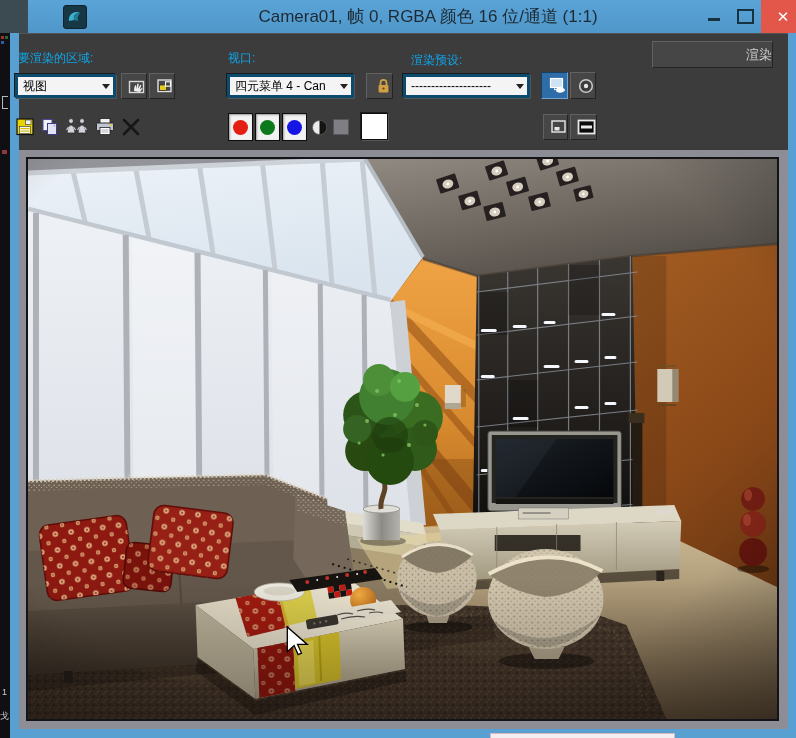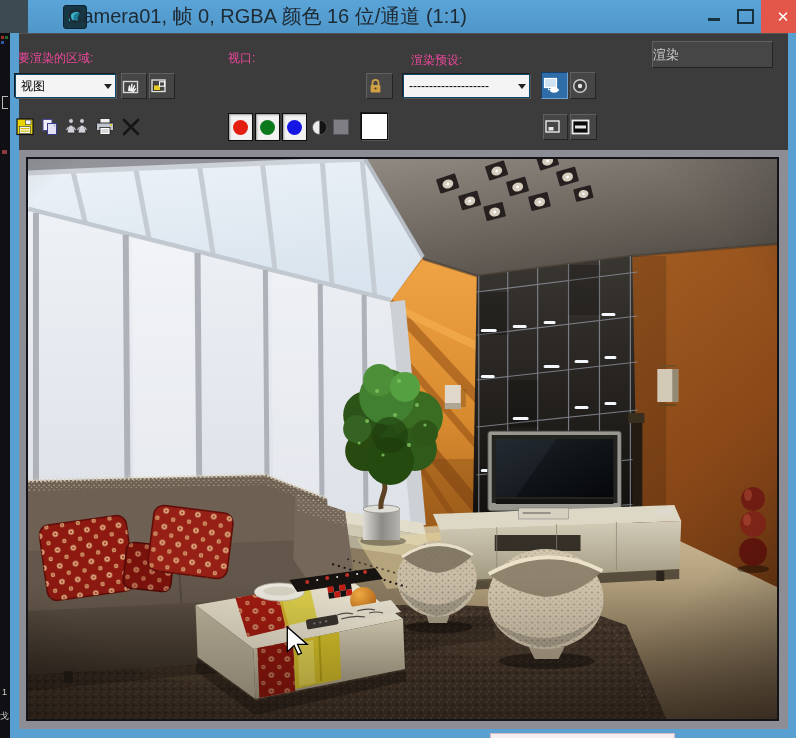--- a/index.html
+++ b/index.html
@@ -9,46 +9,46 @@
   .abs{position:absolute;}
   
   .desktop-strip{left:0;top:0;width:10px;height:738px;background:#101014;}
   .mark{position:absolute;}
   .titlebar-corner{left:0;top:0;width:28px;height:33px;background:#3c4a52;}
   .titlebar{left:28px;top:0;width:768px;height:33px;
             background:linear-gradient(#5ba4d8,#4f97c9);}
   .app-icon{left:35px;top:5px;width:22px;height:22px;border-radius:3px;
             background:#173744;border:1px solid #0d2230;}
   .win-title{left:40px;top:0;width:720px;height:33px;line-height:33px;
-             text-align:left;font-size:20px;color:#1e2a33;}
+             text-align:center;font-size:17px;color:#1e2a33;}
   .win-btn{top:0;height:33px;display:flex;align-items:center;justify-content:center;cursor:default;}
   .btn-min{left:672px;width:28px;}
   .btn-max{left:703px;width:28px;}
   .btn-close{left:733px;width:44px;background:#e2574a;color:#fff;font-size:15px;}
   .min-bar{width:12px;height:3px;background:#16323e;margin-top:6px;}
   .max-box{width:13px;height:11px;border:2px solid #16323e;background:transparent;}
   
   .b-left{left:10px;top:33px;width:9px;height:696px;background:#58a0d2;}
   .b-right{left:788px;top:33px;width:8px;height:696px;background:#58a0d2;}
   .b-bottom{left:10px;top:729px;width:786px;height:9px;background:#58a0d2;}
   
   .toolbar-bg{left:19px;top:33px;width:769px;height:117px;background:#3c3c3c;
               border-top:1px solid #545454;box-sizing:border-box;}
-  .tlabel{color:#ec4899;font-size:12px;height:14px;line-height:14px;}
-  .sel{background:#f4f4f4;border:1px solid #0c4a6e;box-sizing:border-box;
+  .tlabel{color:#0ea5e9;font-size:12px;height:14px;line-height:14px;}
+  .sel{background:#f4f4f4;border:3px solid #0c4a6e;box-sizing:border-box;
        display:flex;align-items:center;height:24px;
        box-shadow:-1px -1px 0 #1c1c1c,1px 1px 0 #555;}
   .sel .val{flex:1;padding-left:5px;font-size:12px;color:#000;white-space:nowrap;
             overflow:hidden;}
   .chev{width:14px;height:100%;display:flex;align-items:center;justify-content:center;}
   .chev::after{content:"";border-left:4px solid transparent;border-right:4px solid transparent;
                border-top:5px solid #222;}
   .dbtn{background:#464646;border-top:1px solid #616161;border-left:1px solid #616161;
         border-bottom:1px solid #242424;border-right:1px solid #242424;box-sizing:border-box;
-        display:flex;align-items:center;justify-content:flex-start;}
+        display:flex;align-items:center;justify-content:flex-end;}
   .dbtn.pressed{background:#2f6da8;border-top:1px solid #1a3f63;border-left:1px solid #1a3f63;
         border-bottom:1px solid #6ea3d4;border-right:1px solid #6ea3d4;}
   .render-btn{color:#d2d2d2;font-size:13px;}
   .chanbtn{background:#f2f2f2;border:1px solid #0e0e0e;box-shadow:inset 1px 1px 2px #9a9a9a;
            box-sizing:border-box;display:flex;align-items:center;justify-content:center;}
   .dot{width:15px;height:15px;border-radius:50%;}
   .swatch{background:#ffffff;border:1px solid #0e0e0e;box-shadow:-1px -1px 0 #1c1c1c,1px 1px 0 #555;box-sizing:border-box;}
   .flat{display:flex;align-items:center;justify-content:center;}
   
   .image-frame{left:19px;top:150px;width:769px;height:579px;background:#8d8d95;}
@@ -114,20 +114,24 @@
   </div>
   <div class="abs dbtn" style="left:149px;top:73px;width:26px;height:26px;">
     <svg width="18" height="18" viewBox="0 0 18 18">
       <rect x="2" y="3" width="13" height="11.5" fill="none" stroke="#e0e0e0" stroke-width="1.4"></rect>
       <rect x="3.6" y="8" width="7" height="5.5" fill="#e6cd25" stroke="#222" stroke-width="0.7"></rect>
       <rect x="9.5" y="4.8" width="5" height="4.4" fill="none" stroke="#fff" stroke-width="1.1"></rect>
     </svg>
   </div>
 
   <div class="abs tlabel" style="left:228px;top:51px;">视口:</div>
+  <div class="abs sel" style="left:227px;top:74px;width:127px;">
+    <span class="val">四元菜单 4 - Can</span>
+    <span class="chev"></span>
+  </div>
   <div class="abs dbtn" style="left:366px;top:73px;width:27px;height:26px;">
     <svg width="17" height="18" viewBox="0 0 17 18">
       <path d="M5.5,8 v-2.2 a3,3 0 0 1 6,0 V8" fill="none" stroke="#cfa045" stroke-width="1.8"></path>
       <rect x="3.6" y="8" width="9.8" height="7.4" rx="1" fill="#cfa045"></rect>
       <circle cx="8.5" cy="11.5" r="1.1" fill="#5a3c10"></circle>
     </svg>
   </div>
 
   <div class="abs tlabel" style="left:403px;top:53px;margin-left:8px;">渲染预设:</div>
   <div class="abs sel" style="left:403px;top:74px;width:127px;">

